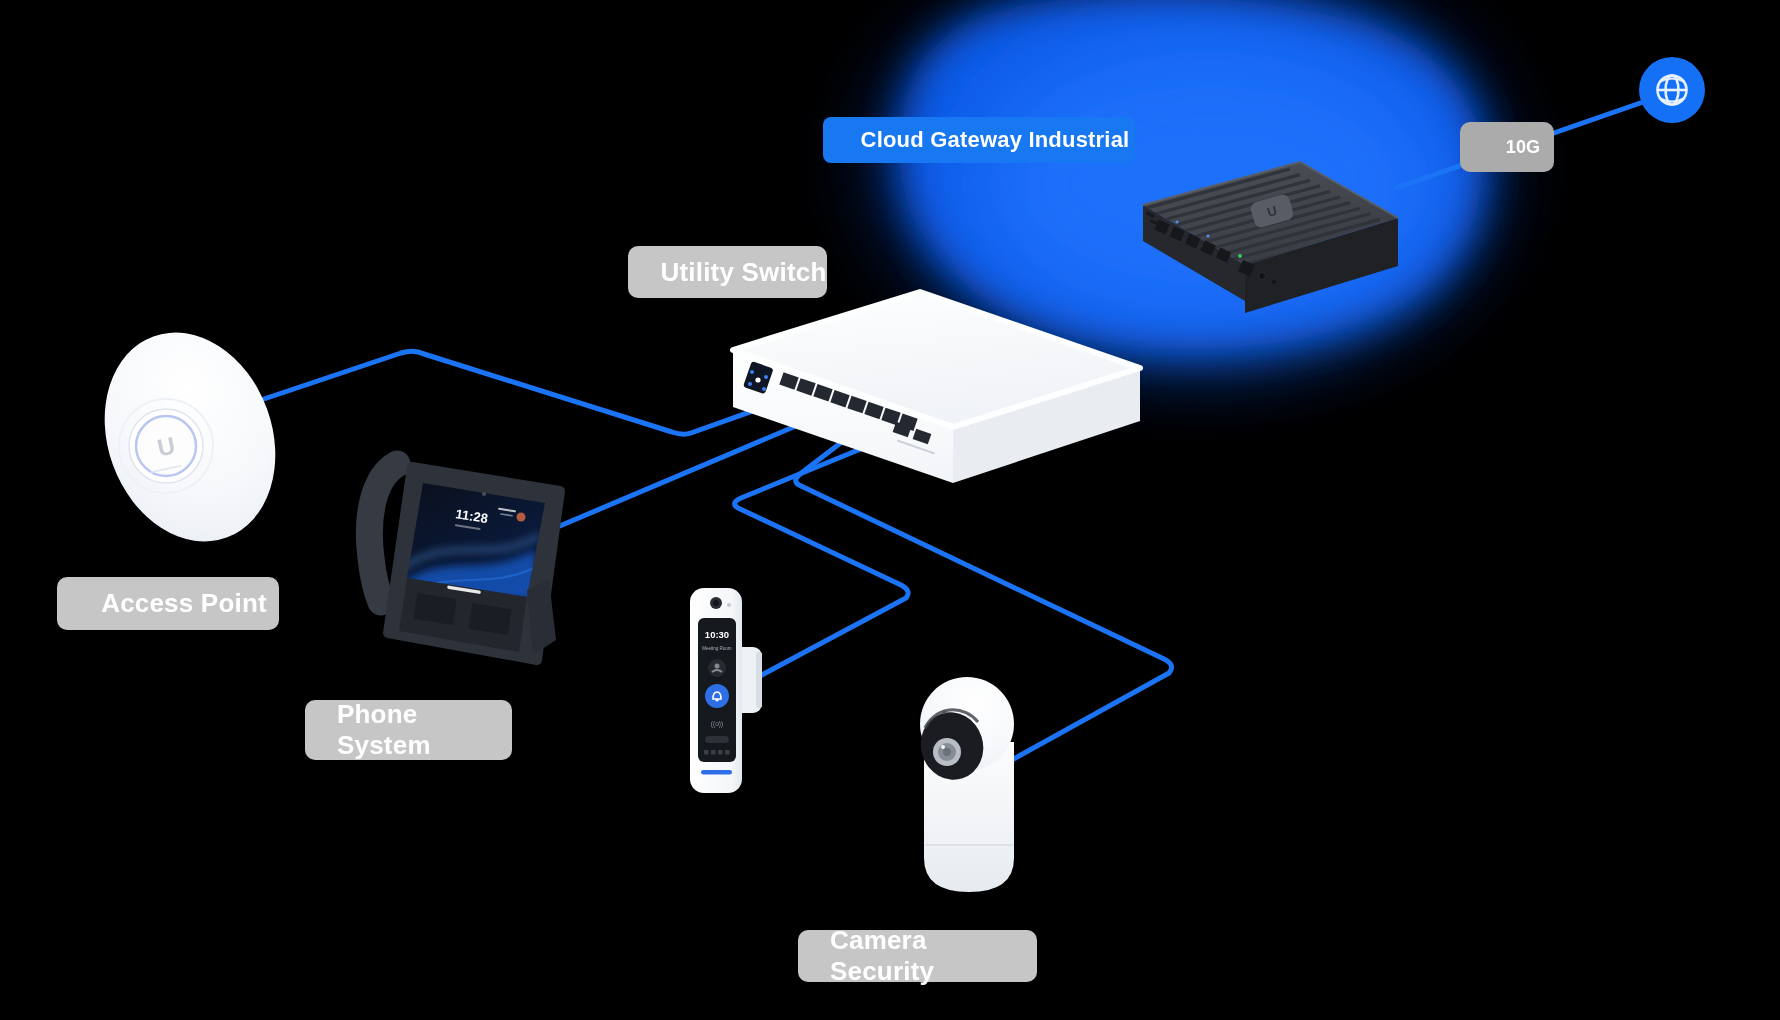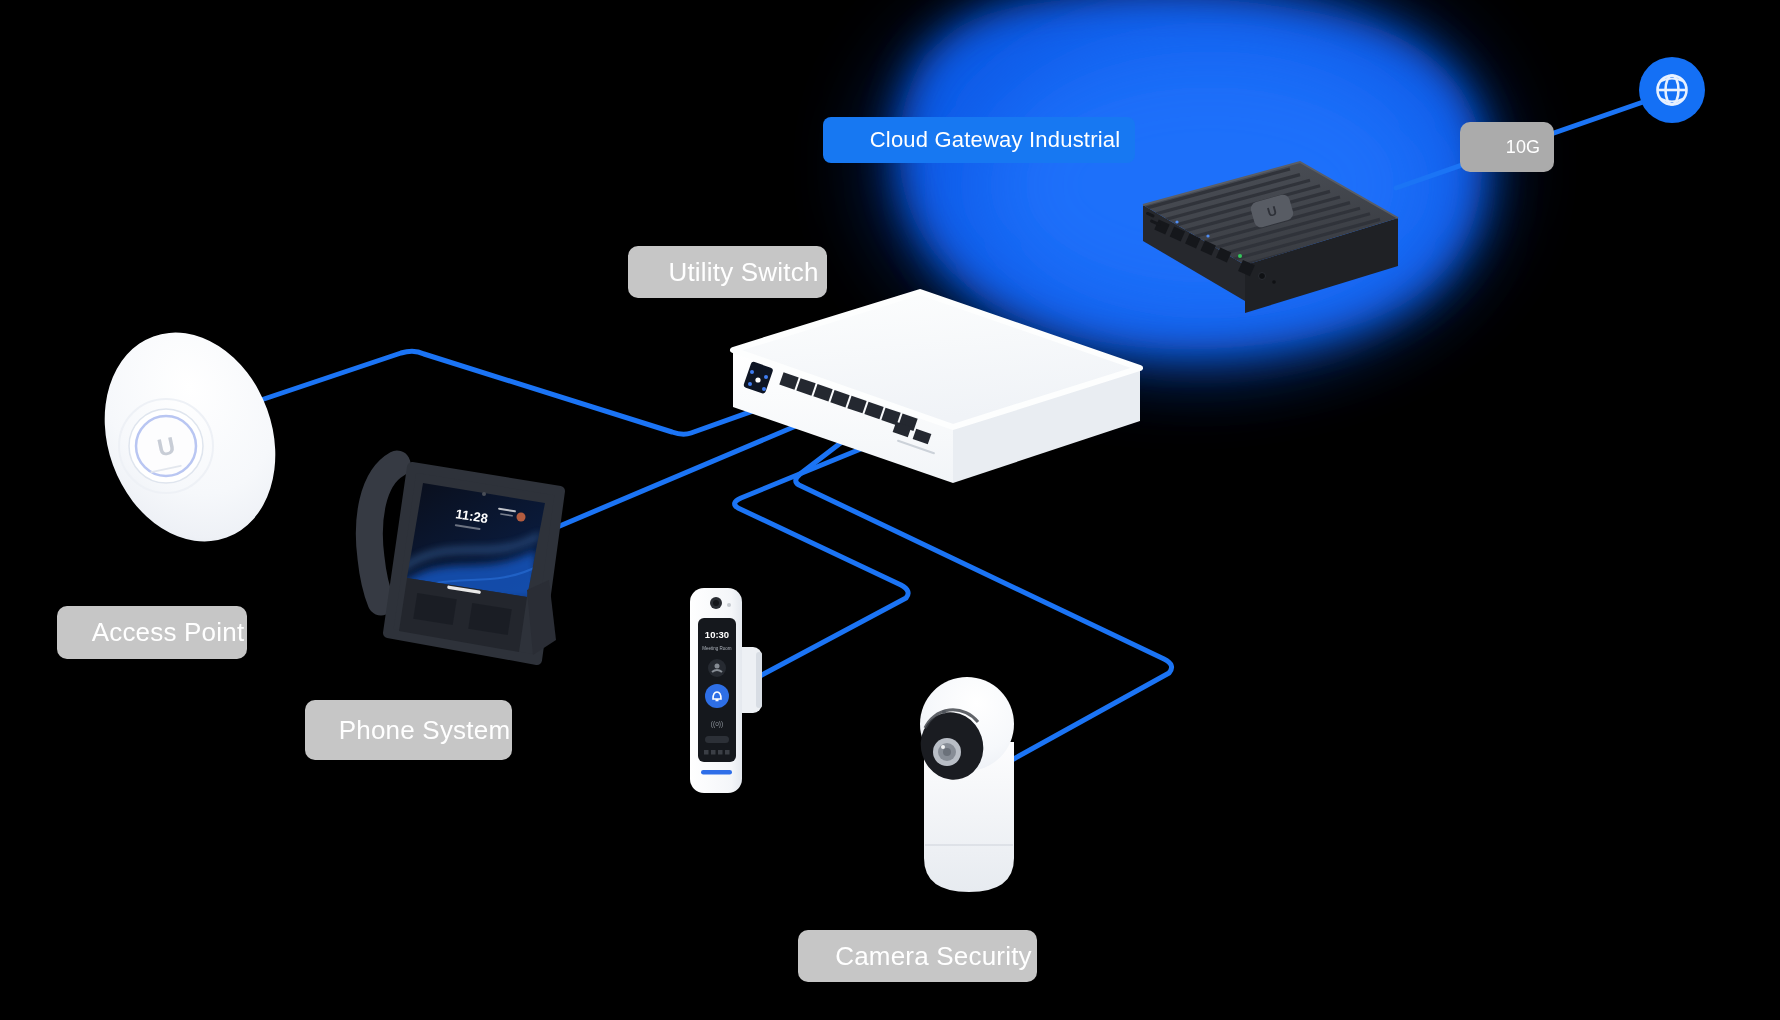--- a/index.html
+++ b/index.html
@@ -1,24 +1,24 @@
 <!DOCTYPE html>
 <html><head>
 <meta charset="utf-8">
 <style>
   html,body{margin:0;padding:0;background:#000;}
   #stage{position:relative;width:1780px;height:1020px;background:#000000;overflow:hidden;
          font-family:"Liberation Sans",sans-serif;}
   #scene{position:absolute;left:0;top:0;}
   .label{position:absolute;display:flex;align-items:center;justify-content:center;
-         color:#ffffff;font-weight:400;border-radius:10px;background:#c6c6c6;
+         color:#ffffff;font-weight:700;border-radius:10px;background:#c6c6c6;
          box-sizing:border-box;letter-spacing:0.2px;padding-left:32px;}
   .lbl-gateway{left:823px;top:117px;width:312px;height:46px;font-size:22px;background:#1778f2;border-radius:8px;}
   .lbl-switch{left:628px;top:246px;width:199px;height:52px;font-size:26px;}
-  .lbl-ap{left:57px;top:577px;width:190px;height:53px;font-size:26px;margin-top:29px;}
+  .lbl-ap{left:57px;top:577px;width:222px;height:53px;font-size:26px;}
   .lbl-phone{left:305px;top:700px;width:207px;height:60px;font-size:26px;}
   .lbl-door{left:569px;top:822px;width:188px;height:50px;font-size:26px;}
   .lbl-camera{left:798px;top:930px;width:239px;height:52px;font-size:26px;}
   .lbl-10g{left:1460px;top:122px;width:94px;height:50px;font-size:18px;background:#ababab;}
 </style>
 </head>
 <body>
 
 <div id="stage">
 

